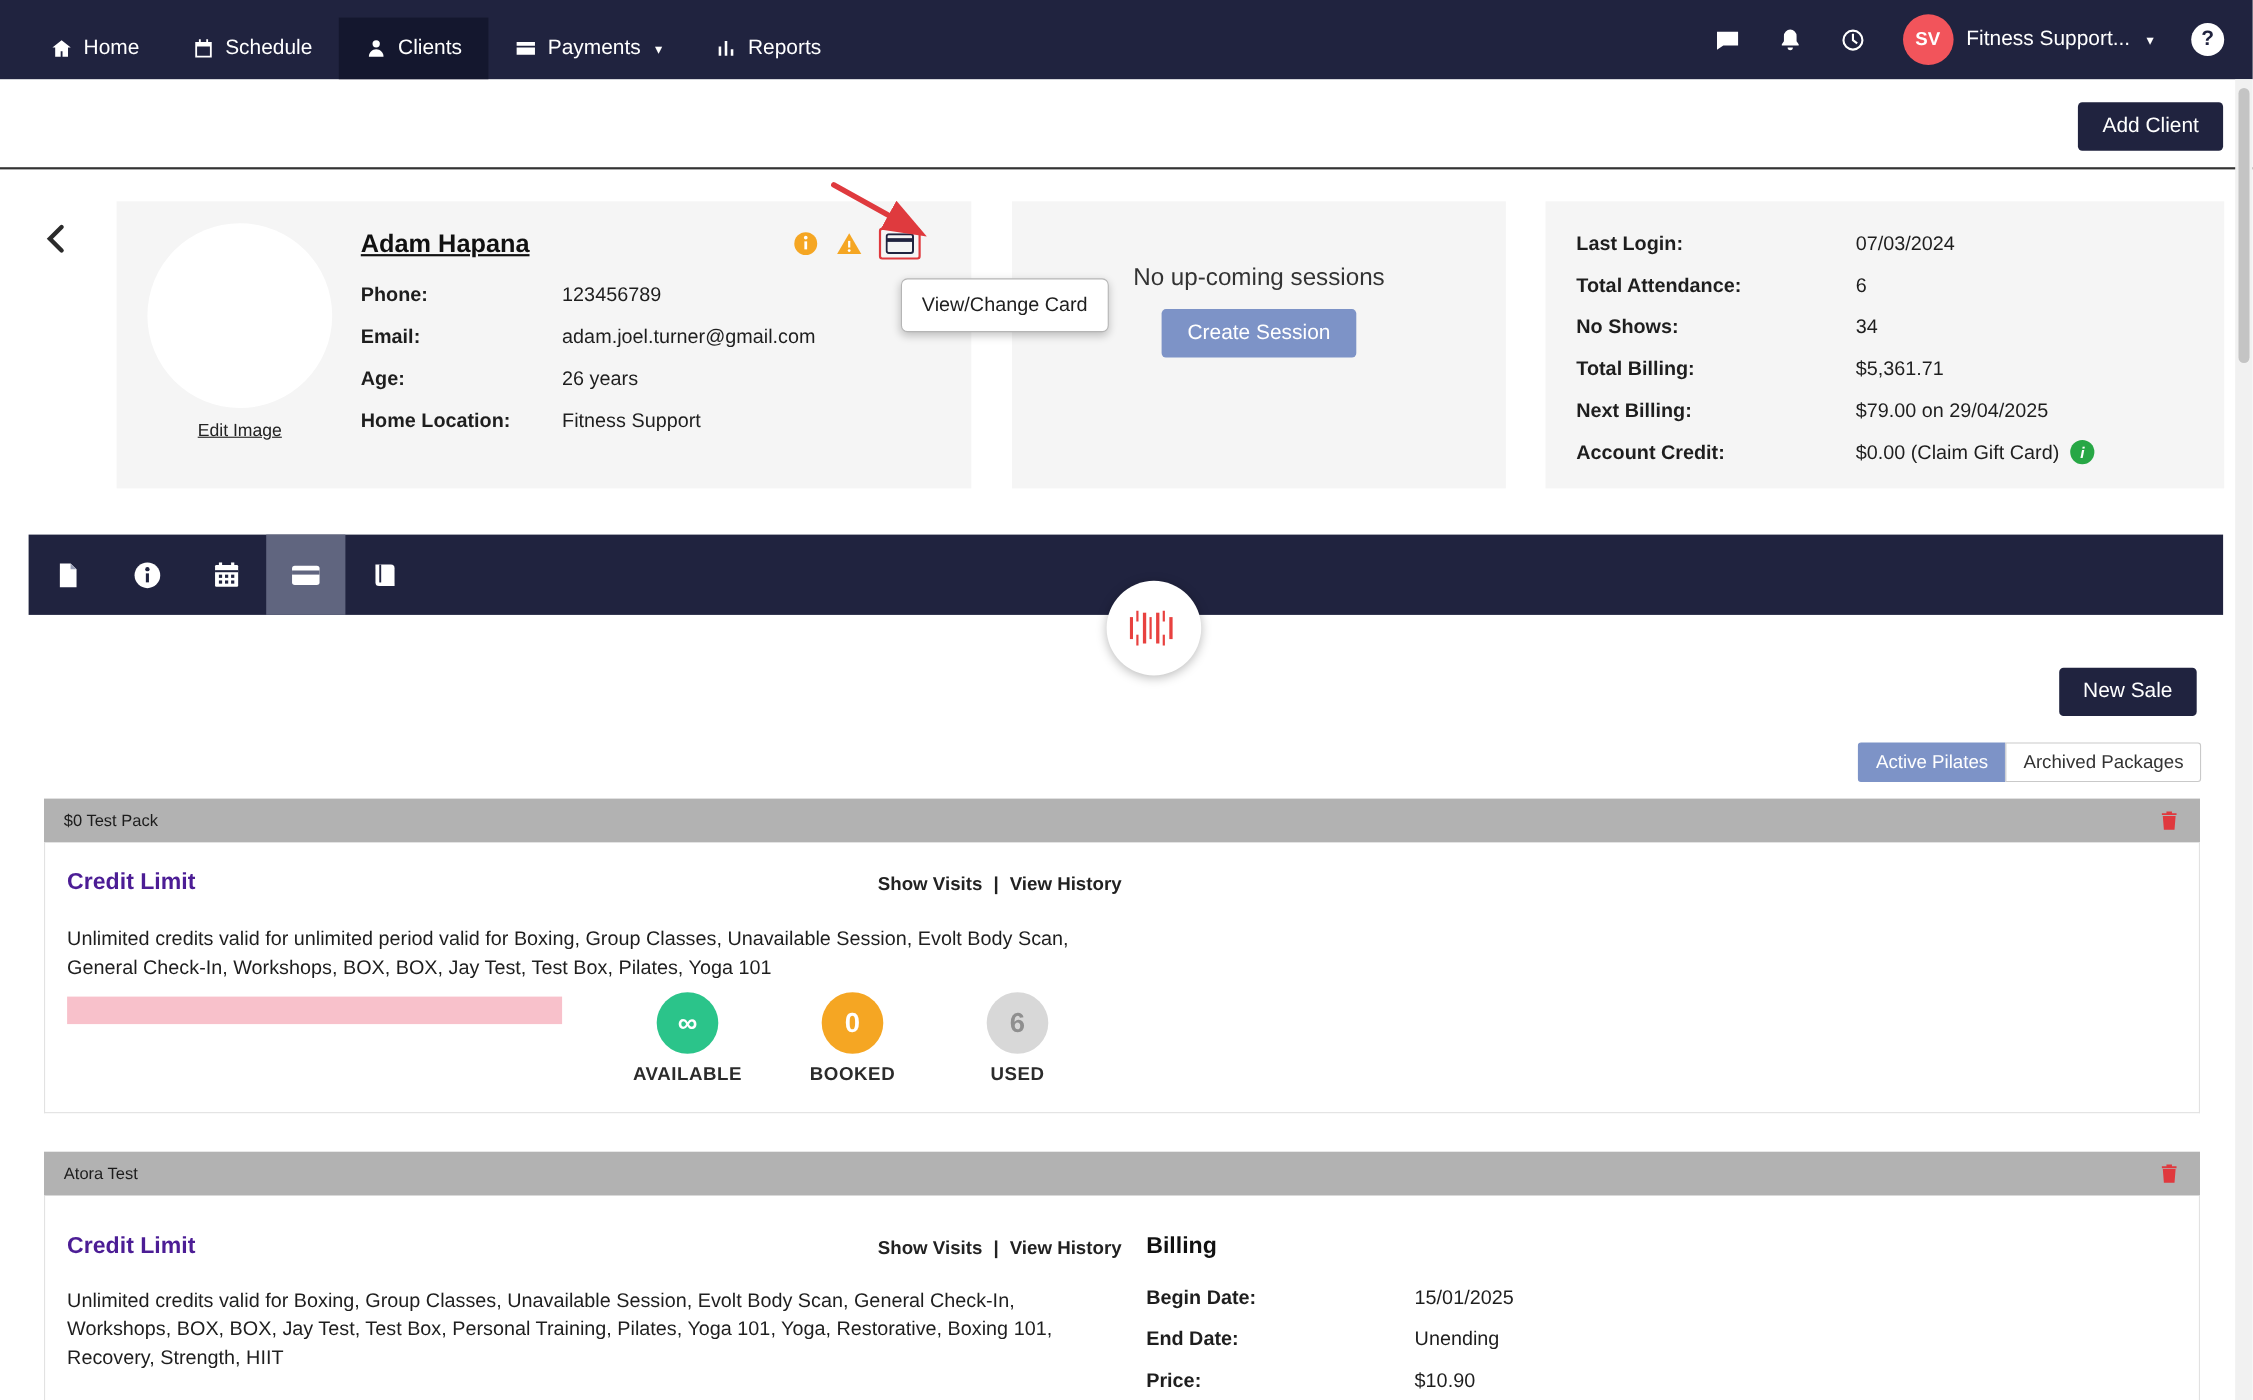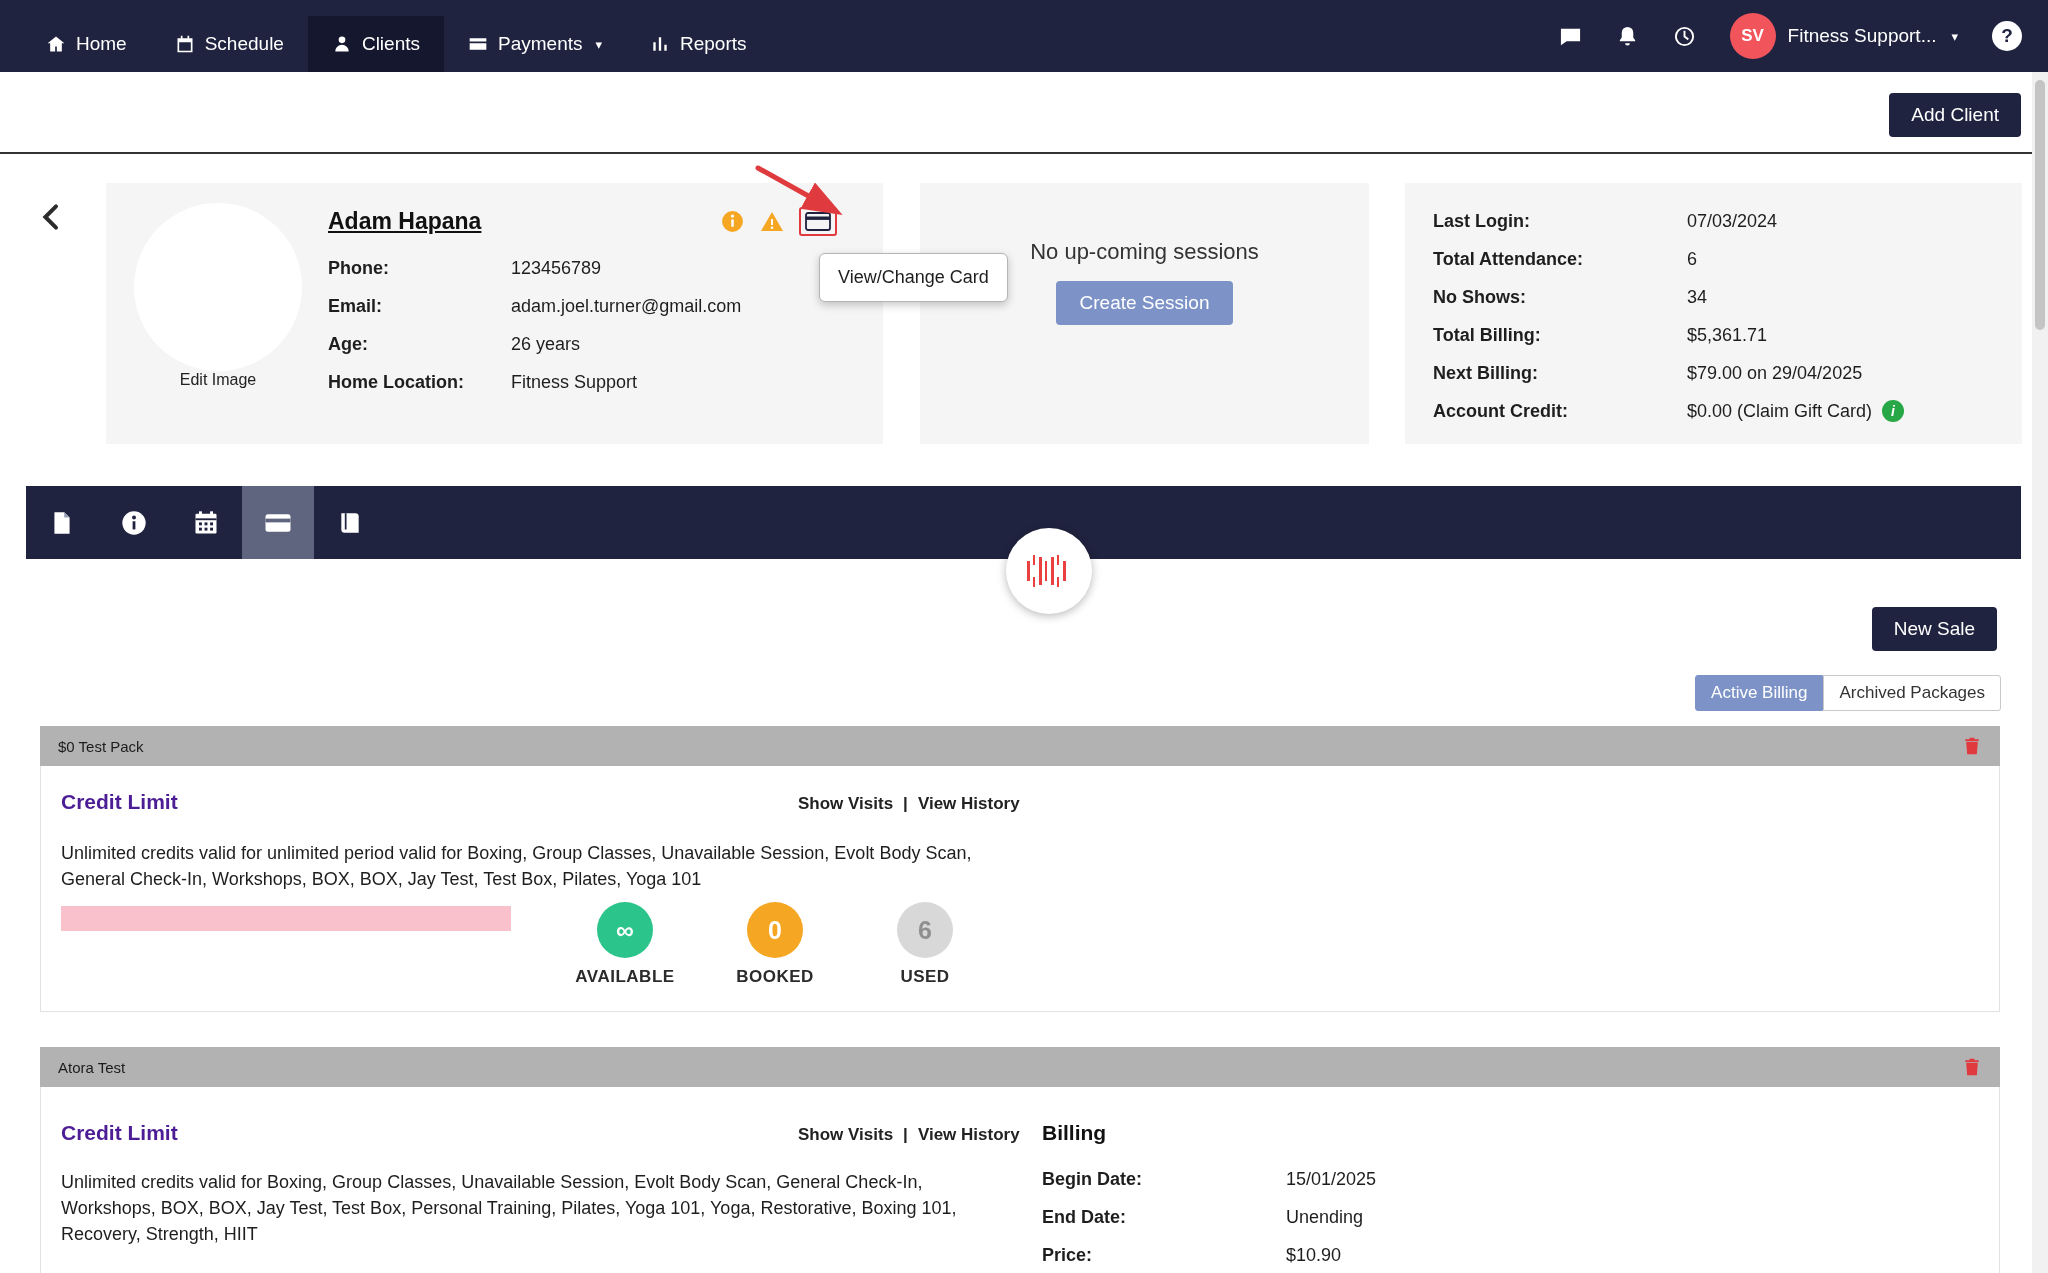--- a/index.html
+++ b/index.html
@@ -31,21 +31,21 @@
   .btn-navy{background:var(--navy);color:#fff;border:none;border-radius:4px;font-size:19px;font-family:inherit;padding:11px 22px;cursor:pointer;}
   .add-client{position:absolute;right:27px;top:21px;}
 
   
   .client-strip{position:relative;display:flex;margin-top:29px;height:261px;}
   .back-chevron{position:absolute;left:36px;top:18px;cursor:pointer;background:none;border:none;}
   .panel{background:var(--panel);height:261px;}
   .panel-profile{margin-left:106px;width:777px;display:flex;padding:20px 22px;position:relative;}
   .avatar-col{width:180px;display:flex;flex-direction:column;align-items:center;}
   .avatar-lg{width:168px;height:168px;border-radius:50%;background:#fff;}
-  .edit-image{font-size:16px;color:#222;cursor:pointer;}
+  .edit-image{margin-top:12px;font-size:16px;text-decoration:underline;color:#222;cursor:pointer;}
   .profile-col{flex:1;padding-left:20px;}
   .name-row{display:flex;align-items:center;margin-top:4px;}
   .client-name{font-size:23px;font-weight:bold;text-decoration:underline;color:#111;}
   .flag-icons{margin-left:auto;margin-right:24px;display:flex;align-items:center;gap:14px;}
   .flag{cursor:pointer;display:inline-flex;}
   .card-flag{border:2px solid var(--red);border-radius:3px;padding:3px 4px;display:inline-flex;cursor:pointer;}
   .fields{margin-top:20px;}
   .field-row{display:flex;font-size:18px;line-height:24px;margin-bottom:14px;}
   .field-label{width:183px;font-weight:bold;}
   .tooltip{position:absolute;left:713px;top:70px;background:#fff;border:1px solid #b5b5b5;border-radius:6px;box-shadow:0 3px 8px rgba(0,0,0,.22);padding:13px 18px;font-size:18px;white-space:nowrap;z-index:30;cursor:pointer;}
@@ -357,21 +357,21 @@
         <rect x="30" y="0" width="2" height="10"></rect>
         <rect x="30" y="22" width="2" height="10"></rect>
         <rect x="36" y="6" width="3" height="20"></rect>
       </svg>
     </span>
   </div>
 
   <div class="main">
     <button class="btn-navy new-sale">New Sale</button>
     <div class="pkg-toggle">
-      <button class="toggle-btn active">Active Billing</button>
+      <button class="toggle-btn active">Active Pilates</button>
       <button class="toggle-btn inactive">Archived Packages</button>
     </div>
 
     <div class="packages">
 
       <div class="pkg">
         <div class="pkg-header">
           <span class="pkg-title">$0 Test Pack</span>
           <button class="trash-btn">
             <span class="icon">

